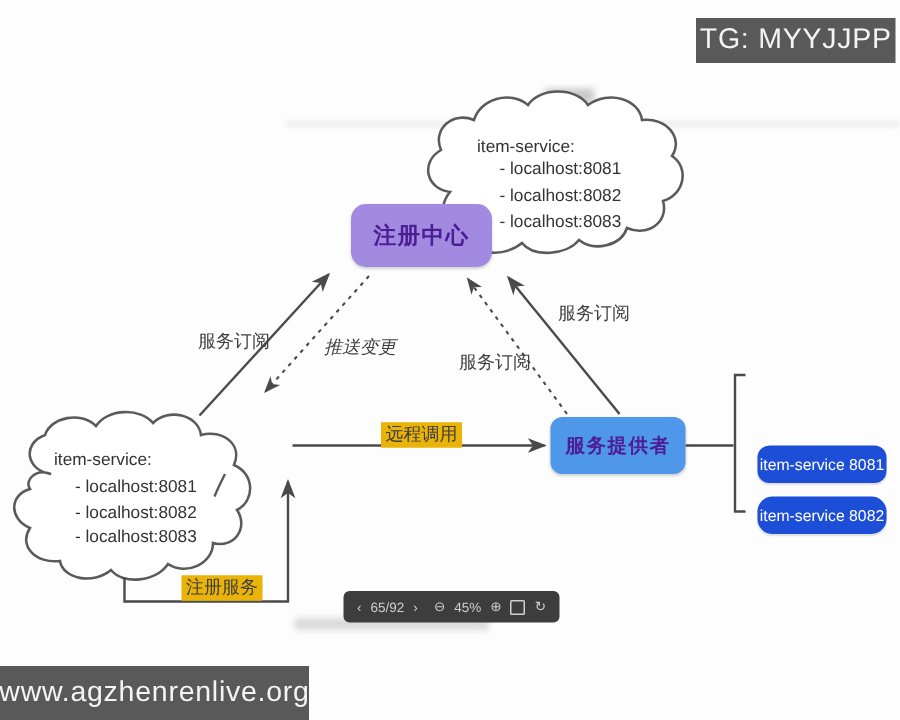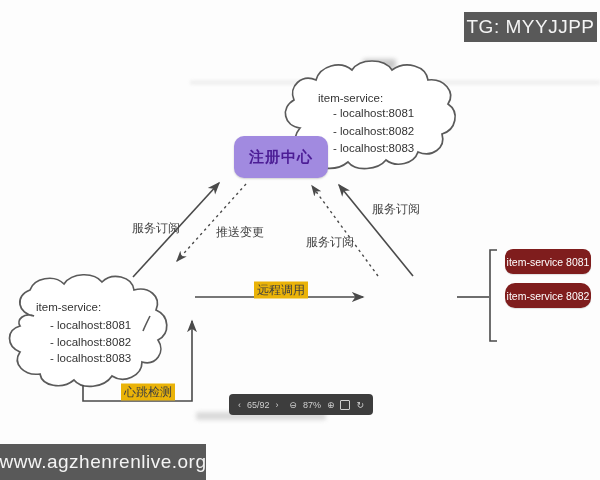--- a/index.html
+++ b/index.html
@@ -16,23 +16,24 @@
     position:absolute;display:flex;align-items:center;justify-content:center;
     color:#4c1d95;font-weight:bold;letter-spacing:1px;
     box-shadow:0 1px 2px rgba(0,0,0,.18);
   }
   .node-registry{left:234px;top:136px;width:94px;height:42px;border-radius:10px;background:#a18ae0;font-size:15px;}
   .node-caller{left:104px;top:278px;width:91px;height:38px;border-radius:8px;background:#2fb237;font-size:13px;}
   .node-provider{left:367px;top:278px;width:90px;height:38px;border-radius:8px;background:#4f97e8;font-size:13px;}
 
   .instance{
     position:absolute;left:505px;width:86px;height:25px;border-radius:8px;
-    background:#7f1d1d;color:#fff;font-size:10.5px;
+    background:#1d4ed8;color:#fff;font-size:10.5px;
     display:flex;align-items:center;justify-content:center;white-space:nowrap;
     box-shadow:0 1px 1px rgba(0,0,0,.12);
+    margin-top:48px;
   }
   .inst-1{top:249px;} .inst-2{top:283px;border-radius:10px;} .inst-3{top:317px;}
 
   
   .edge-label{
     position:absolute;transform:translate(-50%,-50%);
     font-size:12px;color:#3f3f3f;white-space:nowrap;
   }
   .edge-label.on-line{background:#eab308;padding:0 3px;}
 
@@ -115,38 +116,39 @@
   <div class="cloud-text" style="left:333px;top:107px;">- localhost:8081</div>
   <div class="cloud-text" style="left:333px;top:125px;">- localhost:8082</div>
   <div class="cloud-text" style="left:333px;top:142px;">- localhost:8083</div>
 
   <div class="cloud-text" style="left:36px;top:301px;">item-service:</div>
   <div class="cloud-text" style="left:50px;top:319px;">- localhost:8081</div>
   <div class="cloud-text" style="left:50px;top:336px;">- localhost:8082</div>
   <div class="cloud-text" style="left:50px;top:352px;">- localhost:8083</div>
 
   <div class="node node-registry">注册中心</div>
+  <div class="node node-provider">服务提供者</div>
 
   <div class="instance inst-1">item-service 8081</div>
   <div class="instance inst-2">item-service 8082</div>
 
   <div class="edge-label" style="left:156px;top:228px;">服务订阅</div>
-  <div class="edge-label" style="left:240px;top:232px;">推送变更</div>
+  <div class="edge-label" style="left:240px;top:232px;font-style:italic;">推送变更</div>
   <div class="edge-label" style="left:330px;top:242px;">服务订阅</div>
   <div class="edge-label" style="left:396px;top:209px;">服务订阅</div>
   <div class="edge-label on-line" style="left:281px;top:290px;">远程调用</div>
-  <div class="edge-label on-line" style="left:148px;top:392px;">心跳检测</div>
+  <div class="edge-label on-line" style="left:148px;top:392px;">注册服务</div>
 
   <div class="toolbar">
     <span class="tb-btn">‹</span>
     <span class="tb-text">65/92</span>
     <span class="tb-btn">›</span>
     <span class="tb-sep"></span>
     <span class="tb-btn">⊖</span>
-    <span class="tb-text">87%</span>
+    <span class="tb-text">45%</span>
     <span class="tb-btn">⊕</span>
     <span class="tb-fit"></span>
     <span class="tb-btn">↻</span>
   </div>
 
   <div class="badge badge-tg">TG: MYYJJPP</div>
   <div class="badge badge-site">www.agzhenrenlive.org</div>
 
 </div>
 

